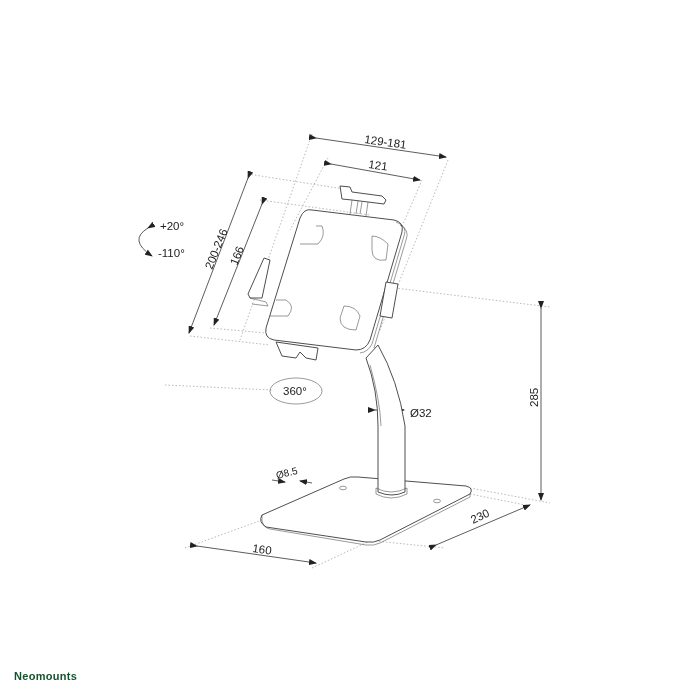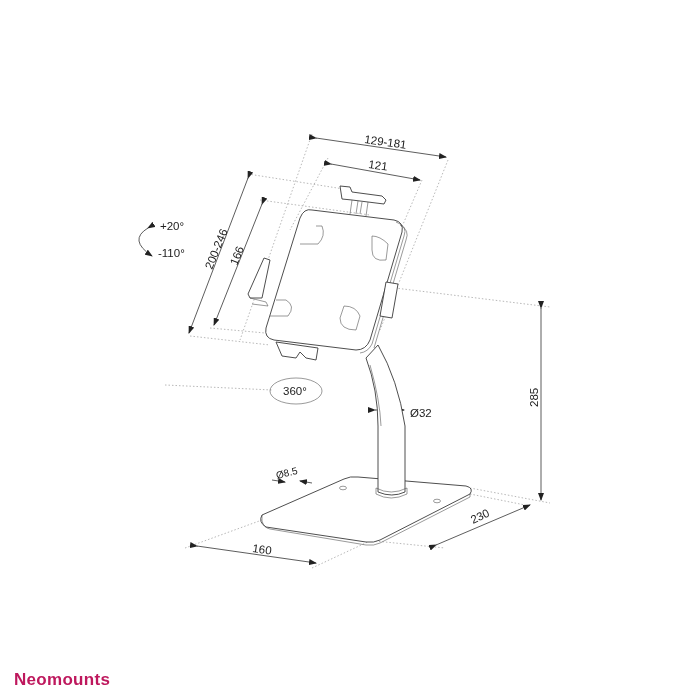--- a/index.html
+++ b/index.html
@@ -3,21 +3,21 @@
 <meta charset="utf-8">
 <style>
   html, body { margin: 0; padding: 0; background: #ffffff; }
   body { width: 700px; height: 700px; position: relative; overflow: hidden; font-family: "Liberation Sans", sans-serif; }
   svg { position: absolute; left: 0; top: 0; }
   .dim { font-family: "Liberation Sans", sans-serif; font-size: 11.5px; fill: #222; }
   .thin { stroke: #555; fill: none; stroke-width: 0.6; }
   .dot { stroke: #9a9a9a; fill: none; stroke-width: 0.7; stroke-dasharray: 1.5 2; }
   .arr { stroke: #333; stroke-width: 0.8; fill: none; }
   .fillw { fill: #ffffff; stroke: #3a3a3a; stroke-width: 0.9; }
-  .brand { position: absolute; left: 14px; top: 670px; font-size: 17px; font-weight: bold; color: #be185d; letter-spacing: 0.3px; }
+  .brand { position: absolute; left: 14px; top: 670px; font-size: 11px; font-weight: bold; color: #14532d; letter-spacing: 0.3px; }
 </style>
 </head>
 <body>
 
 <svg width="700" height="700" viewBox="0 0 700 700">
   <defs>
     <marker id="ah" markerWidth="8" markerHeight="6" refX="7" refY="3" orient="auto" markerUnits="userSpaceOnUse">
       <path d="M0,0 L8,3 L0,6 Z" fill="#222"></path>
     </marker>
   </defs>

